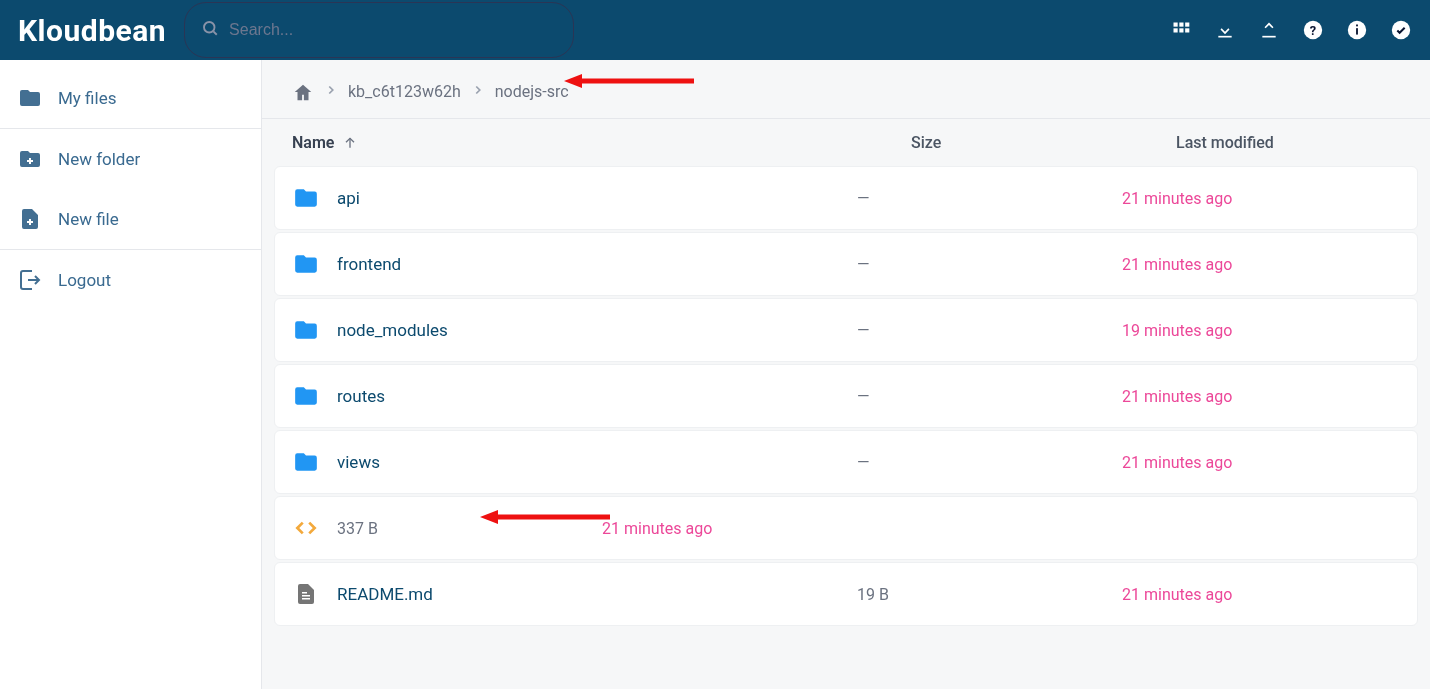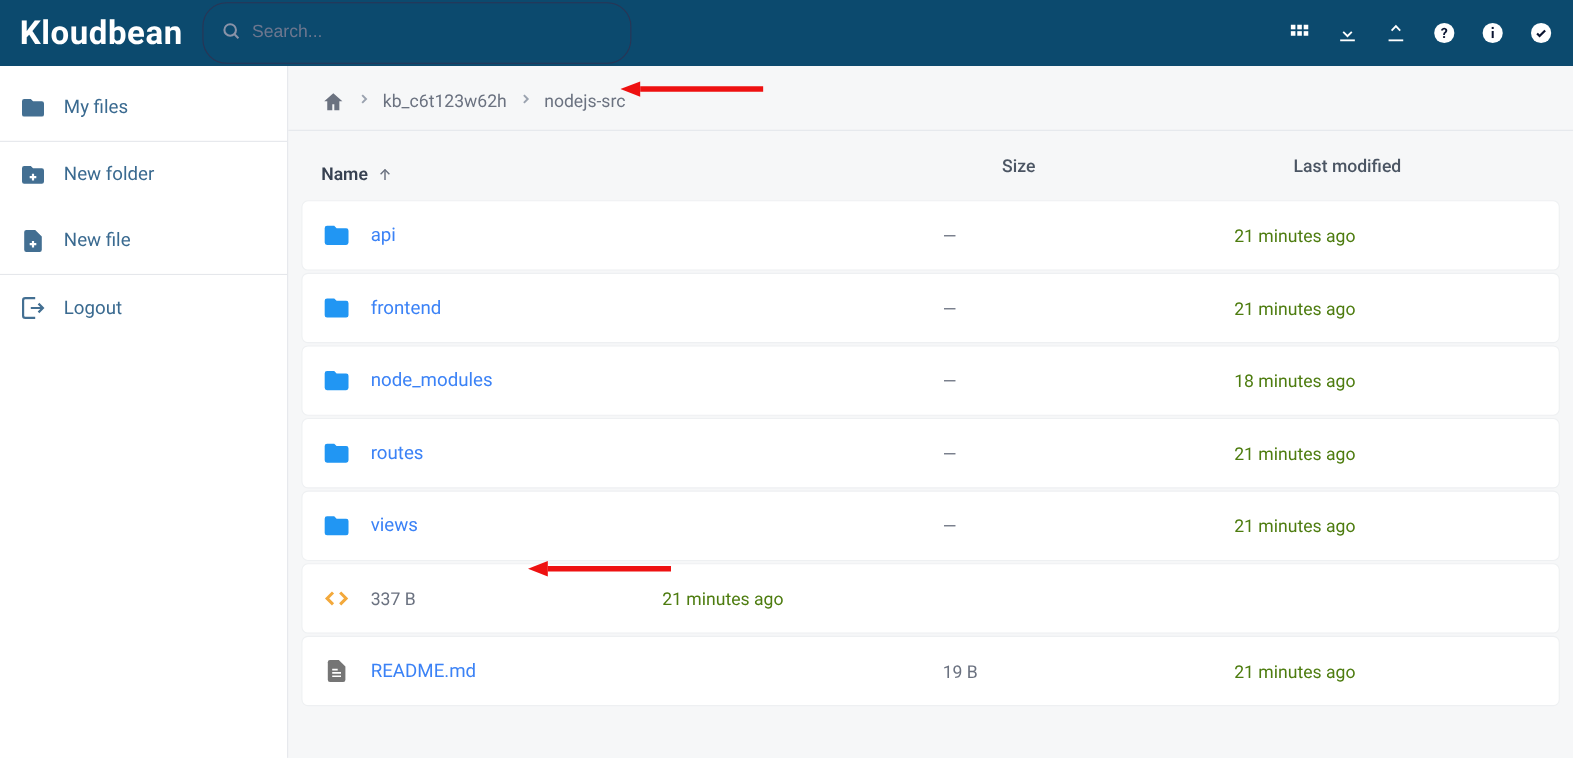--- a/index.html
+++ b/index.html
@@ -77,40 +77,40 @@
   .breadcrumb .home { width:22px; height:22px; color:#6b7280; cursor:pointer; }
   .breadcrumb .chev { color:#9aa2af; }
   .breadcrumb .crumb { cursor:pointer; }
   .breadcrumb .crumb.current { color:#6b7280; }
 
   .table-head {
     display:flex; align-items:center;
     padding: 14px 30px;
     color:#374151; font-size:16px; font-weight:600;
   }
-  .col-name { flex: 0 0 575px; display:flex; align-items:center; gap:8px;margin-top:16px;}
+  .col-name { flex: 0 0 575px; display:flex; align-items:center; gap:8px;}
   .col-size { flex: 0 0 265px; font-weight:500; color:#4b5563;margin-left:44px;}
   .col-mod  { flex: 1; font-weight:500; color:#4b5563;}
   .sort-arrow { width:16px; height:16px; color:#6b7280;}
 
   .rows { padding: 0 12px; }
   .row {
     display:flex; align-items:center;
     background:#fff;
     border:1px solid #eef0f2;
     border-radius:6px;
     height:64px;
     margin-bottom:2px;
     padding: 0 18px;
     cursor:pointer;
   }
   .row .ico { width:26px; height:26px; margin-right:18px; display:flex; align-items:center; justify-content:center;}
-  .row .name { flex:0 0 520px; color:#3b82f6; font-size:17px; }
+  .row .name { flex:0 0 520px; color:#0c4a6e; font-size:17px; }
   .row .size { flex:0 0 265px; color:#6b7280; font-size:16px;}
-  .row .mod  { flex:1; color:#4d7c0f; font-size:16px;}
+  .row .mod  { flex:1; color:#ec4899; font-size:16px;}
   .folder-fill { fill:#2196f3; }
   .code-stroke { stroke:#f3a93c; }
   .file-fill { fill:#757575; }
 
   
   .arrow {
     position:absolute;
     pointer-events:none;
   }
   .arrow svg line { stroke:#e11; stroke-width:5; }
@@ -278,21 +278,21 @@
           <span class="mod">21 minutes ago</span>
         </div>
         <div class="row">
           <span class="ico">
             <svg width="26" height="26" viewBox="0 0 24 24">
               <path class="folder-fill" d="M10 4H4a2 2 0 00-2 2v12a2 2 0 002 2h16a2 2 0 002-2V8a2 2 0 00-2-2h-8l-2-2z"></path>
             </svg>
           </span>
           <span class="name">node_modules</span>
           <span class="size">—</span>
-          <span class="mod">18 minutes ago</span>
+          <span class="mod">19 minutes ago</span>
         </div>
         <div class="row">
           <span class="ico">
             <svg width="26" height="26" viewBox="0 0 24 24">
               <path class="folder-fill" d="M10 4H4a2 2 0 00-2 2v12a2 2 0 002 2h16a2 2 0 002-2V8a2 2 0 00-2-2h-8l-2-2z"></path>
             </svg>
           </span>
           <span class="name">routes</span>
           <span class="size">—</span>
           <span class="mod">21 minutes ago</span>

